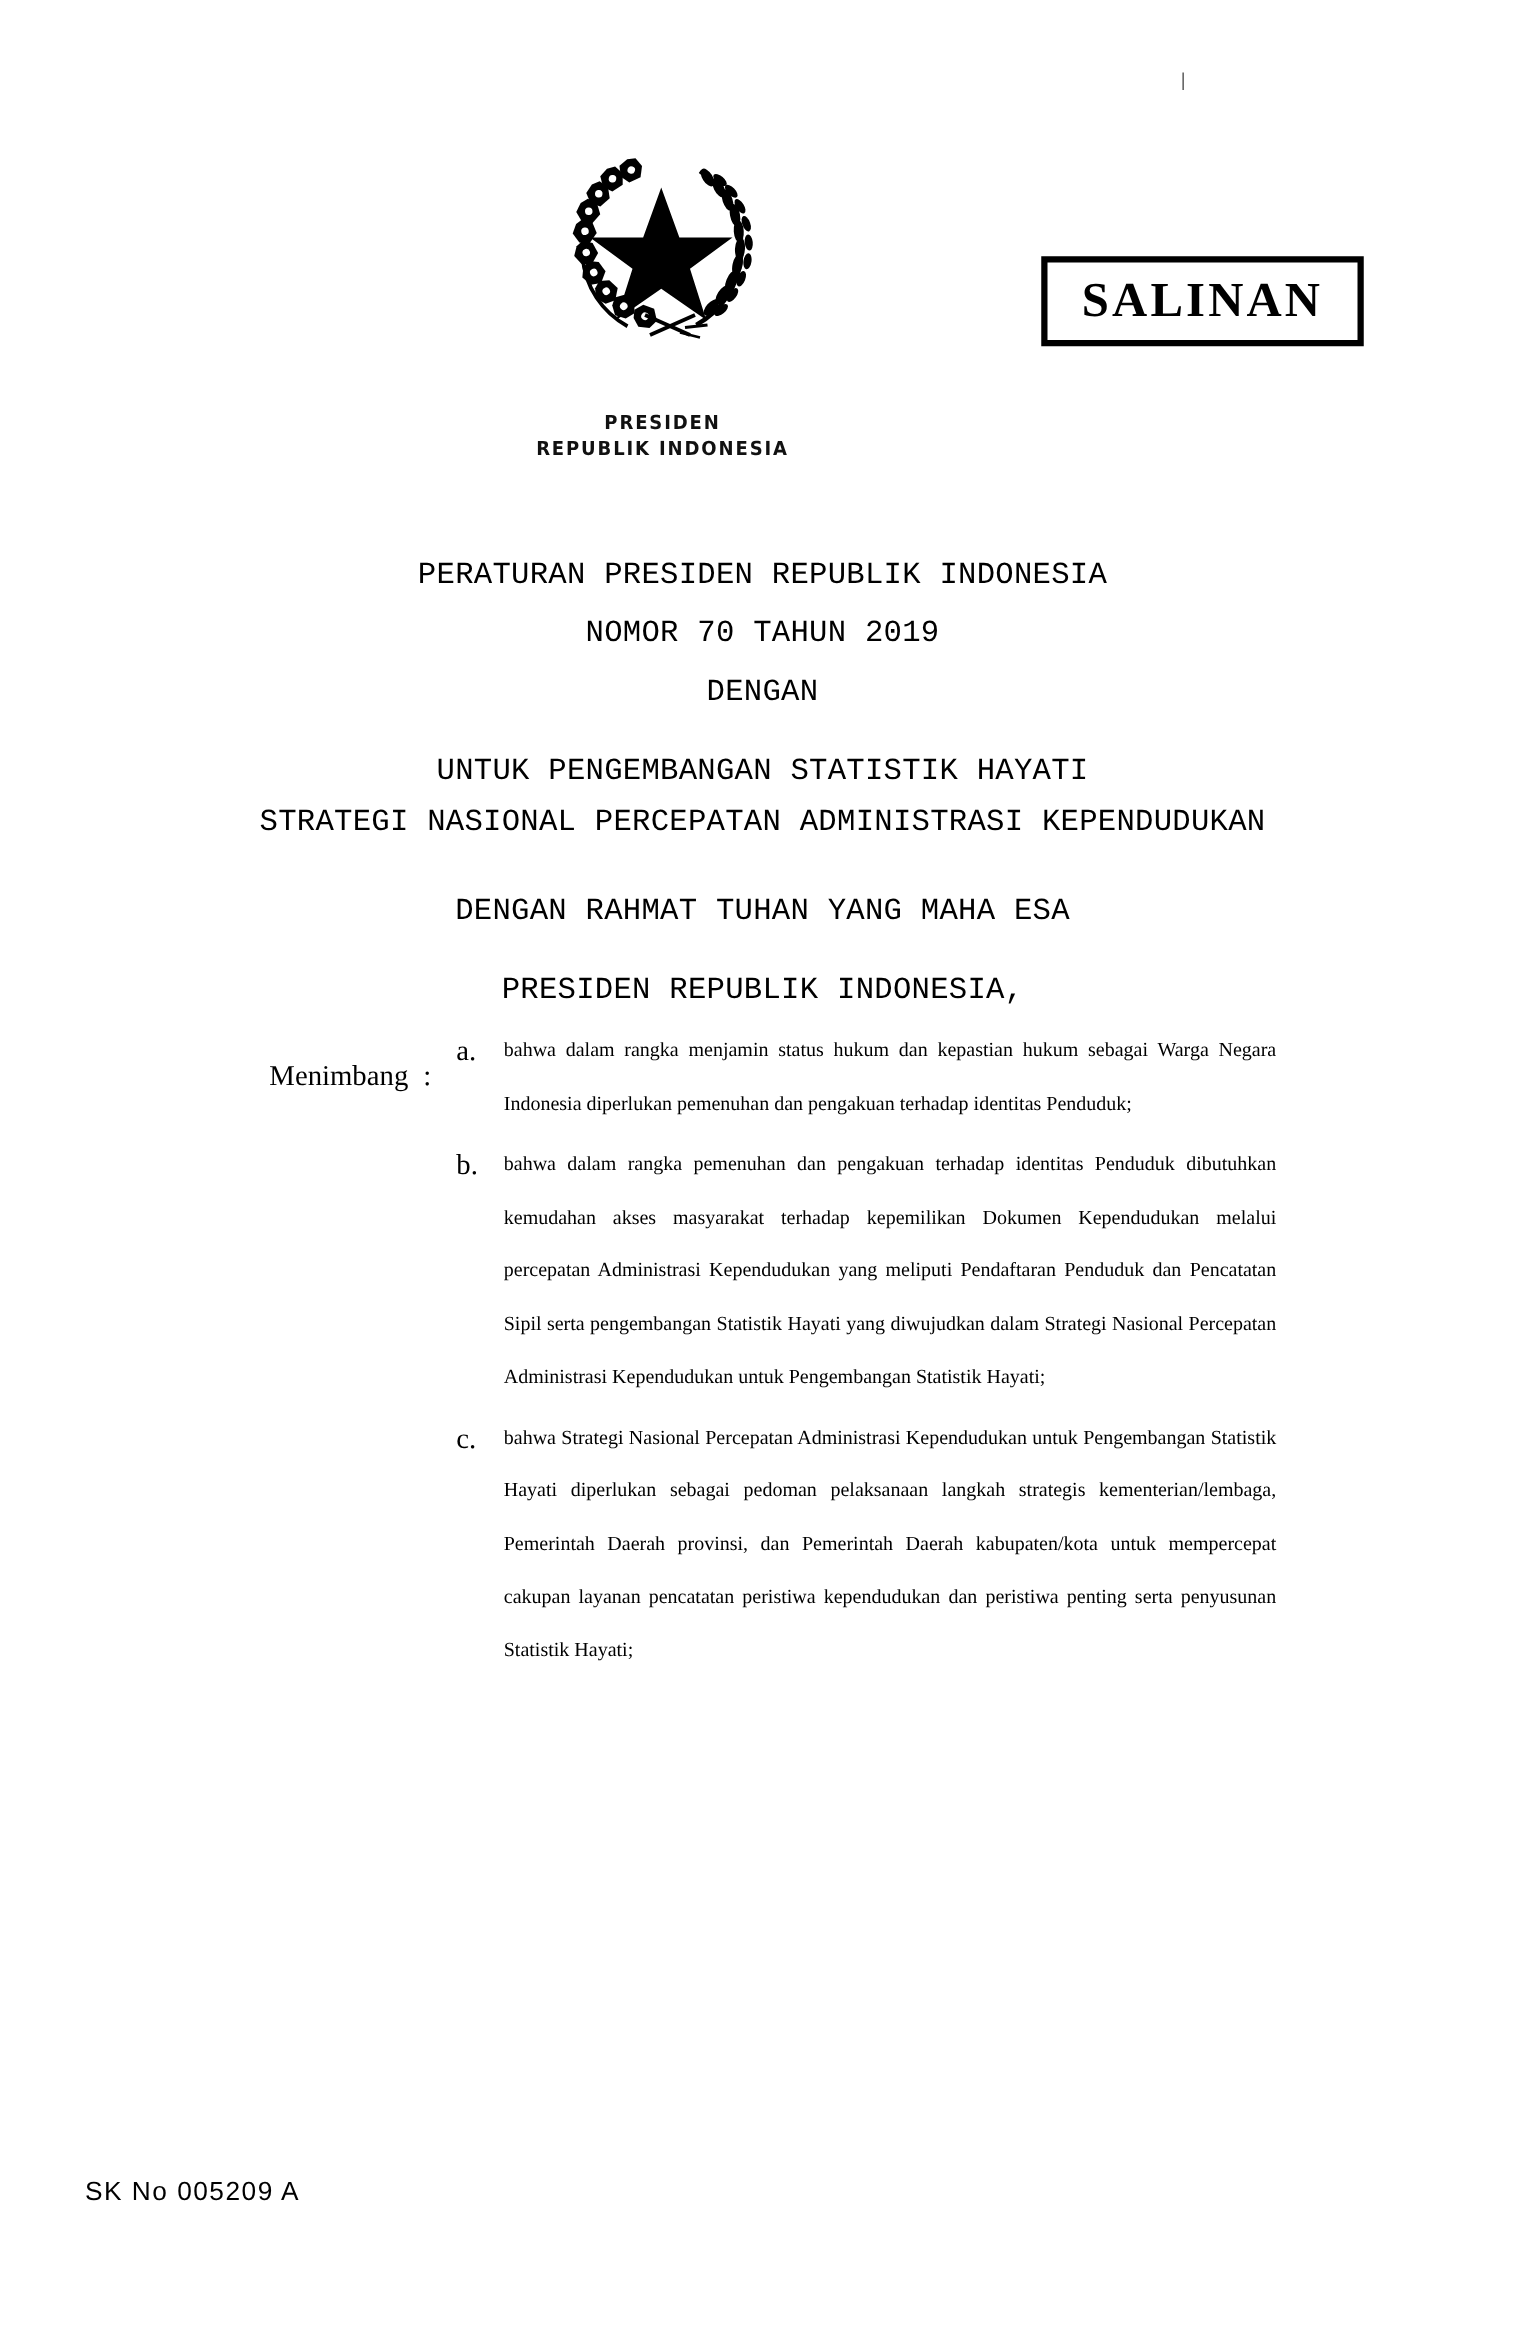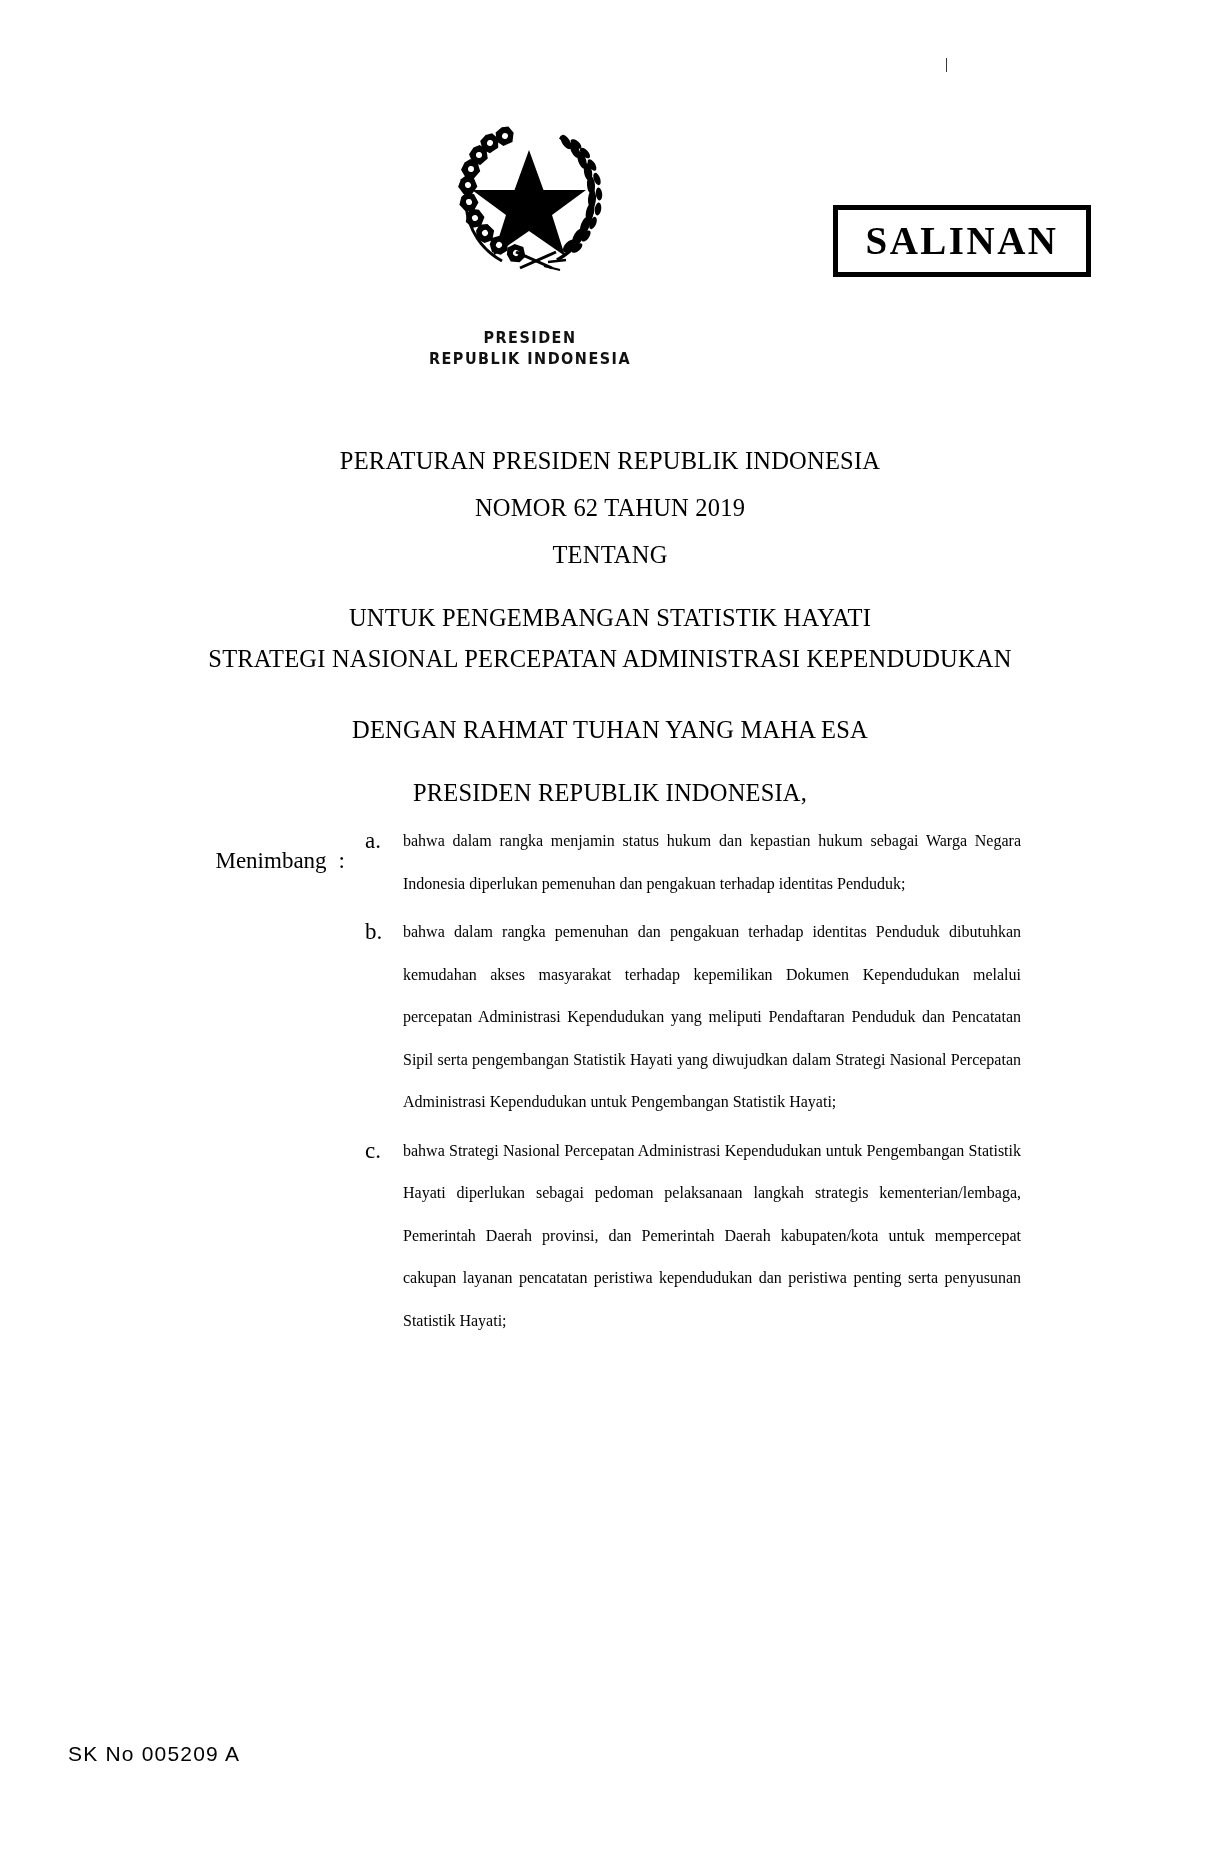--- a/index.html
+++ b/index.html
@@ -81,21 +81,21 @@
     transform-origin: center top;
   }
 
   
   .heading {
     position: absolute;
     left: 160px;
     top: 440px;
     width: 900px;
     text-align: center;
-    font-family: Liberation Serif, serif;
+    font-family: Liberation Mono, monospace;
   }
   .heading .ln {
     font-size: 24.5px;
     line-height: 41px;
     letter-spacing: 0.2px;
     white-space: nowrap;
   }
   .heading .gap-sm { height: 6px; }
   .heading .gap-md { height: 22px; }
   .heading .gap-lg { height: 30px; }
@@ -269,23 +269,23 @@
   </div>
 
   <div class="emblem-caption">
     <div>PRESIDEN</div>
     <div>REPUBLIK INDONESIA</div>
   </div>
 
   <div class="heading">
     <div class="ln">PERATURAN PRESIDEN REPUBLIK INDONESIA</div>
     <div class="gap-sm"></div>
-    <div class="ln">NOMOR 62 TAHUN 2019</div>
+    <div class="ln">NOMOR 70 TAHUN 2019</div>
     <div class="gap-sm"></div>
-    <div class="ln">TENTANG</div>
+    <div class="ln">DENGAN</div>
     <div class="gap-md"></div>
     <div class="ln">UNTUK PENGEMBANGAN STATISTIK HAYATI</div>
     <div class="ln">STRATEGI NASIONAL PERCEPATAN ADMINISTRASI KEPENDUDUKAN</div>
     <div class="gap-lg"></div>
     <div class="ln">DENGAN RAHMAT TUHAN YANG MAHA ESA</div>
     <div class="gap-md"></div>
     <div class="ln">PRESIDEN REPUBLIK INDONESIA,</div>
   </div>
 
   <div class="considering">

